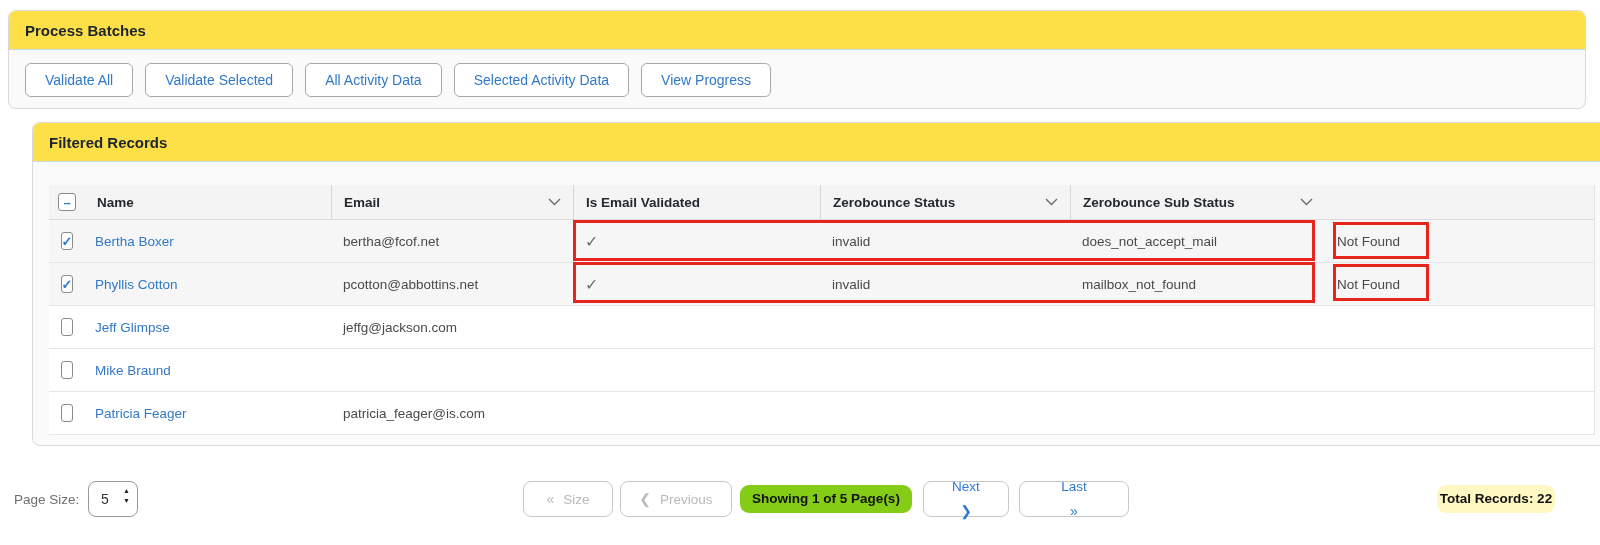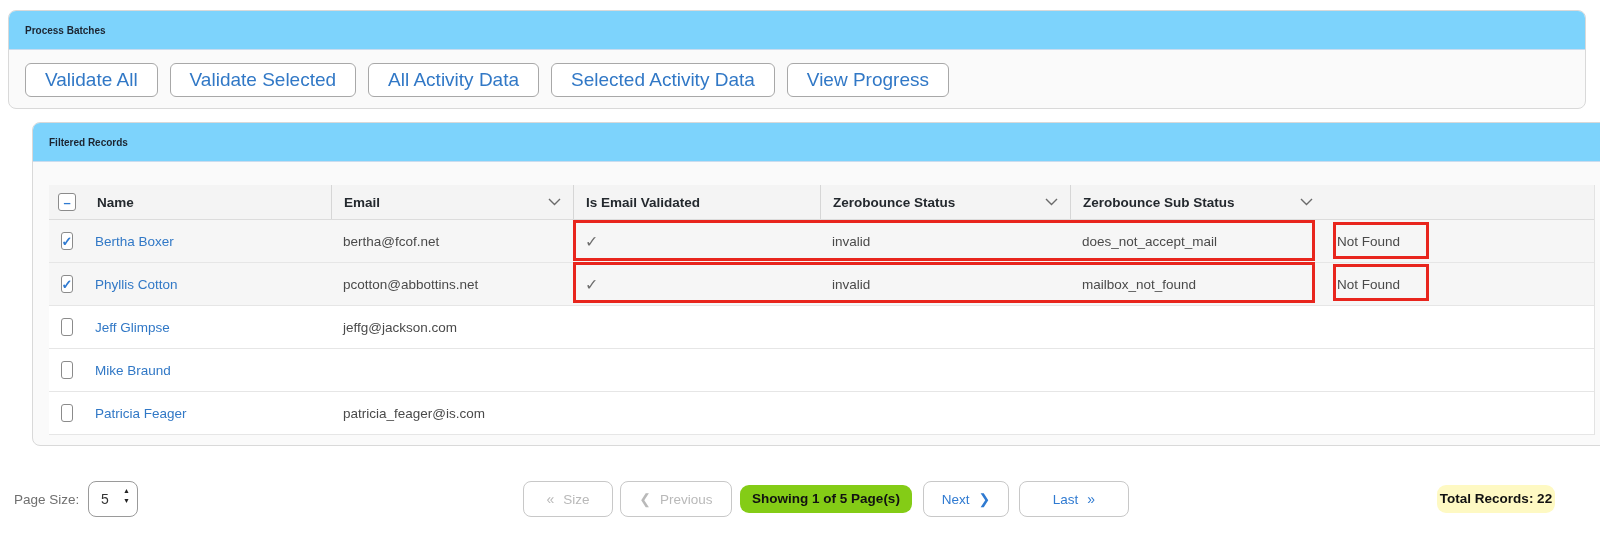--- a/index.html
+++ b/index.html
@@ -4,28 +4,28 @@
 <style>
   html,body{margin:0;padding:0;background:#fff;}
   .page{position:relative;width:1600px;height:545px;background:#ffffff;
         font-family:"Liberation Sans",sans-serif;overflow:hidden;}
 
   
   .panel{position:absolute;left:8px;width:1578px;background:#fafafa;
          border:1px solid #d9d9d9;border-radius:8px;box-sizing:border-box;}
   .panel-1{top:10px;height:99px;}
   .panel-2{top:122px;height:324px;margin-left:24px;}
-  .panel-header{height:38px;background:#7dd3fc;border-bottom:1px solid #c9dcef;
+  .panel-header{height:38px;background:#fde047;border-bottom:1px solid #c9dcef;
                 border-radius:7px 7px 0 0;display:flex;align-items:center;
-                padding:0 16px;font-size:10px;font-weight:700;color:#1c2430;}
+                padding:0 16px;font-size:15px;font-weight:700;color:#1c2430;}
 
   
   .btn-row{display:flex;gap:12px;padding:13px 16px;}
   .action-btn{height:34px;padding:0 19px;background:#ffffff;border:1px solid #a8a8a8;
-              border-radius:6px;color:#3178c6;font-size:19px;display:flex;
+              border-radius:6px;color:#3178c6;font-size:14px;display:flex;
               align-items:center;cursor:pointer;font-family:inherit;}
 
   
   .grid{position:absolute;left:16px;top:62px;width:1546px;background:#fff;
         border-right:1px solid #e3e3e3;box-sizing:border-box;}
   .thead{display:flex;height:34px;background:#f4f4f4;border-bottom:1px solid #dcdcdc;
          font-weight:700;font-size:13.5px;color:#24292e;}
   .th{box-sizing:border-box;padding:0 12px;display:flex;align-items:center;
       justify-content:space-between;height:100%;}
   .th.bordered{border-left:1px solid #d6d6d6;}
@@ -67,21 +67,21 @@
   .pagesize-value{position:absolute;left:12px;top:0;height:34px;line-height:34px;
                   font-size:14px;color:#333;}
   .spin{position:absolute;right:7px;top:5px;display:flex;flex-direction:column;gap:3px;cursor:pointer;}
   .spin span{font-size:7px;color:#222;line-height:7px;}
 
   .pg-btn{position:absolute;top:481px;height:36px;border:1px solid #c8c8c8;border-radius:8px;
           background:#fff;display:flex;align-items:center;justify-content:center;gap:9px;
           font-size:13.5px;box-sizing:border-box;cursor:pointer;font-family:inherit;}
   .pg-btn .glyph{font-size:14px;}
   .pg-disabled{color:#b9b9b9;}
-  .pg-active{color:#2f7ad1;}
+  .pg-active{color:#2f7ad1;flex-direction:column;}
   .btn-first{left:523px;width:90px;}
   .btn-prev{left:620px;width:112px;}
   .btn-next{left:923px;width:86px;}
   .btn-last{left:1019px;width:110px;}
   .pg-pill{position:absolute;left:740px;top:485px;width:172px;height:28px;background:#84cc16;
            border-radius:9px;line-height:28px;text-align:center;font-weight:700;
            font-size:13.5px;color:#111;}
   .total-pill{position:absolute;left:1437px;top:485px;width:118px;height:28px;background:#fef9c3;
               border-radius:9px;line-height:28px;text-align:center;font-weight:700;
               font-size:13.5px;color:#111;}

